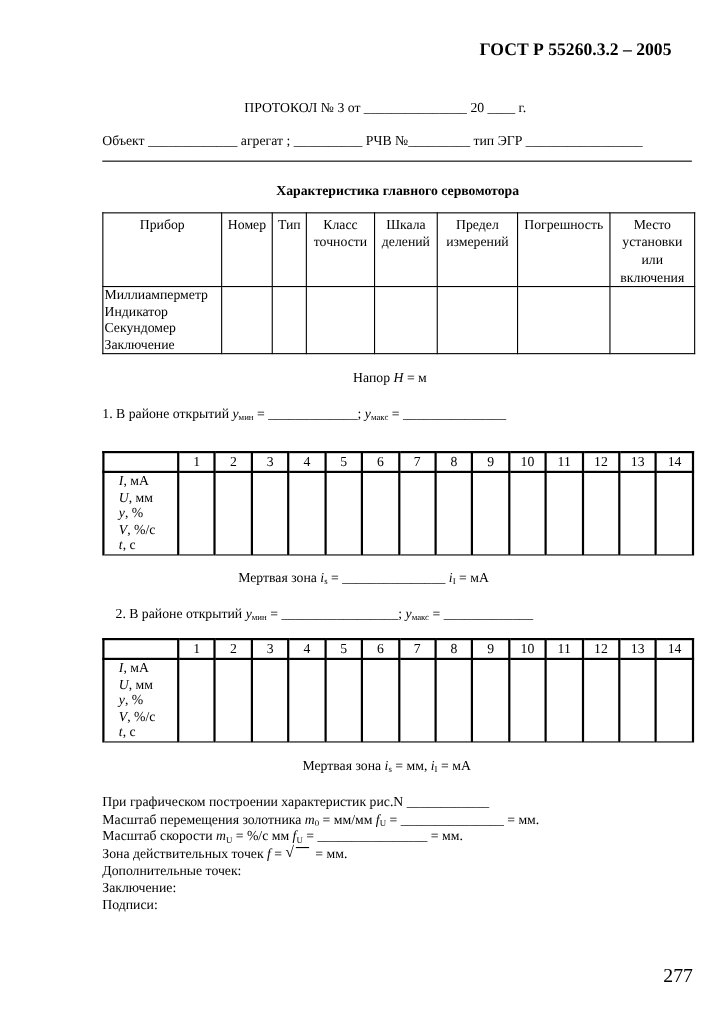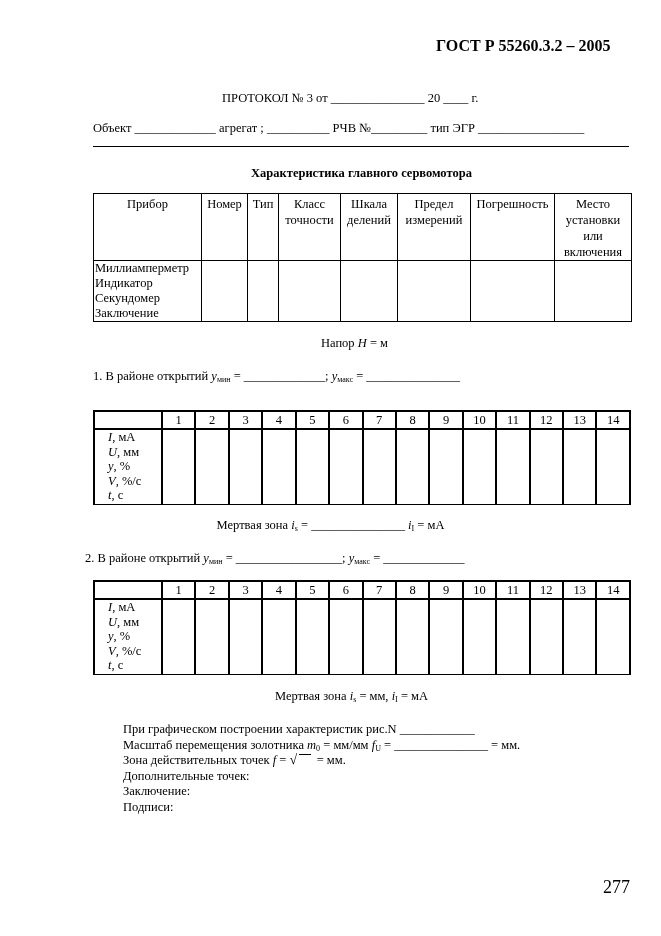--- a/index.html
+++ b/index.html
@@ -28,25 +28,25 @@
   .meas td.labels { vertical-align: top; line-height: 14.5px; padding-left: 13px; height: 74px; }
   .meas td { border-width: 1px 2px; }
   .meas th { border-width: 2px; }
   .t1 { top: 410px; }
   .t2 { top: 580px; }
 
   .center { left: 0; width: 661px; text-align: center; }
   .napor { top: 336px; padding-left: 48px; box-sizing: border-box; }
   .range1 { left: 93px; top: 369px; }
   .dz1 { top: 518px; box-sizing: border-box; }
-  .range2 { left: 85px; top: 551px; }
+  .range2 { left: 105px; top: 551px; }
   .dz2 { top: 689px; padding-left: 42px; box-sizing: border-box; }
 
   .notes { left: 93px; top: 722px; line-height: 15.5px; white-space: nowrap; }
-  .notes div { height: 15.5px; margin-left: 30px; }
+  .notes div { height: 15.5px; }
   .sqrt { display: inline-block; position: relative; width: 24px; height: 14px; vertical-align: -3px; }
   .sqrt::before { content: "\221A"; position: absolute; left: 0; top: -1px; font-size: 14px; }
   .sqrt::after { content: ""; position: absolute; left: 9px; top: 1px; width: 12px; border-top: 1px solid #000; }
   .page-num { left: 603px; top: 877px; font-size: 18px; }
 </style>
 </head>
 <body>
 
 <div class="abs gost">ГОСТ Р 55260.3.2 – 2005</div>
 <div class="abs protocol">ПРОТОКОЛ № 3 от _______________ 20 ____ г.</div>
@@ -206,19 +206,20 @@
 </tbody>
   </table>
 
 <div class="abs center dz2">
   <span>Мертвая зона </span><i class="v">i</i><sub>s</sub><span> = мм, </span><i class="v">i</i><sub>I</sub><span> = мА</span>
 </div>
 
 <div class="abs notes">
   <div>При графическом построении характеристик рис.N ____________</div>
   <div><span>Масштаб перемещения золотника </span><i class="v">m</i><sub>0</sub><span> = мм/мм </span><i class="v">f</i><sub>U</sub><span> = _______________ = мм.</span></div>
+  <div><span>Масштаб скорости </span><i class="v">m</i><sub>U</sub><span> = %/с мм </span><i class="v">f</i><sub>U</sub><span> = ________________ = мм.</span></div>
   <div><span>Зона действительных точек  </span><i class="v">f</i><span> = </span><span class="sqrt"></span><span> = мм.</span></div>
   <div>Дополнительные точек:</div>
   <div>Заключение:</div>
   <div>Подписи:</div>
 </div>
 
 <div class="abs page-num">277</div>
 
 </body></html>

